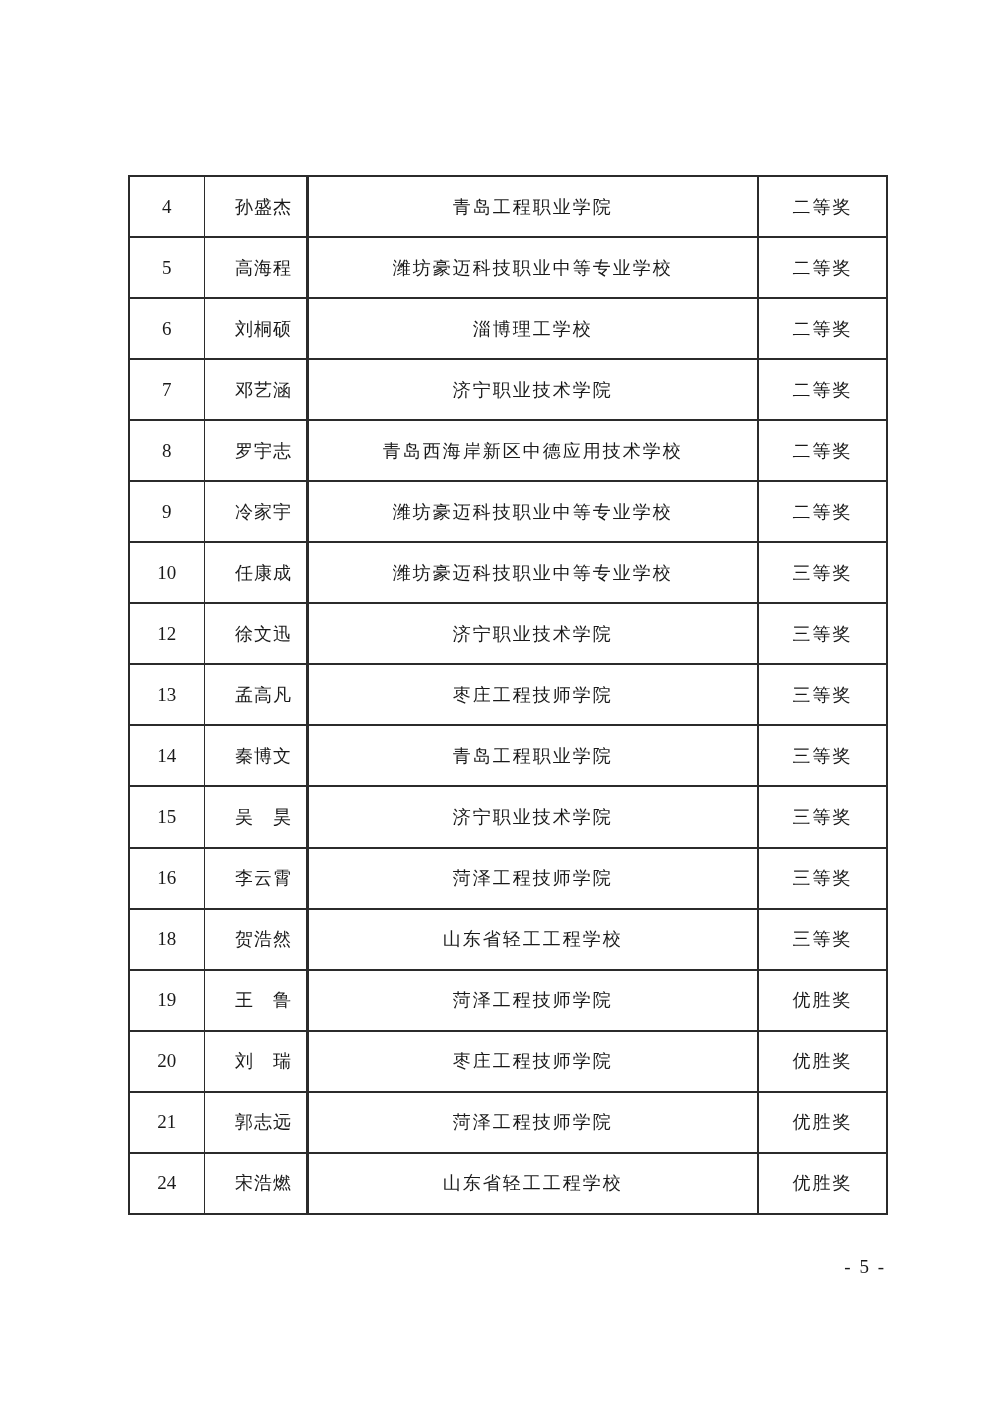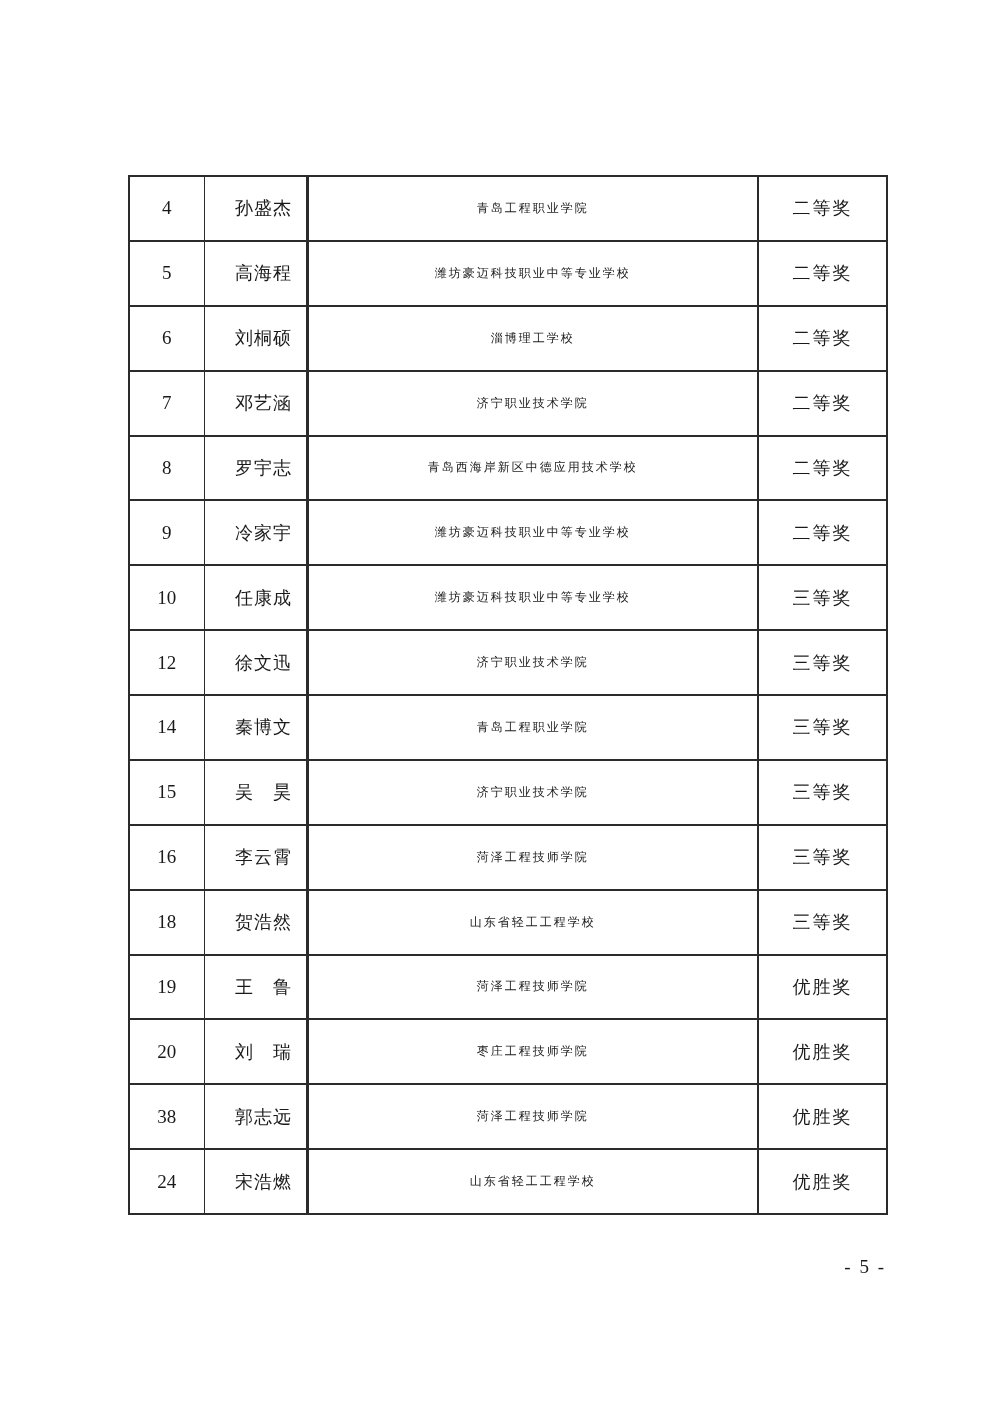--- a/index.html
+++ b/index.html
@@ -40,21 +40,21 @@
     border-right-width: 1.5px;
   }
   table.results td.name-cell {
     font-size: 18px;
     border-left-width: 1.5px;
     border-right-width: 3px;
     letter-spacing: 1px;
     padding-left: 17px;
   }
   table.results td.school-cell {
-    font-size: 12px;
+    font-size: 18px;
     border-left-width: 3px;
     letter-spacing: 2px;
   }
   table.results td.award-cell {
     font-size: 18px;
     letter-spacing: 2px;
   }
   col.c-rank   { width: 75px; }
   col.c-name   { width: 103px; }
   col.c-school { width: 451px; }
@@ -126,20 +126,26 @@
           <td class="school-cell">潍坊豪迈科技职业中等专业学校</td>
           <td class="award-cell">三等奖</td>
         </tr>
         <tr>
           <td class="rank-cell">12</td>
           <td class="name-cell">徐文迅</td>
           <td class="school-cell">济宁职业技术学院</td>
           <td class="award-cell">三等奖</td>
         </tr>
         <tr>
+          <td class="rank-cell">13</td>
+          <td class="name-cell">孟高凡</td>
+          <td class="school-cell">枣庄工程技师学院</td>
+          <td class="award-cell">三等奖</td>
+        </tr>
+        <tr>
           <td class="rank-cell">14</td>
           <td class="name-cell">秦博文</td>
           <td class="school-cell">青岛工程职业学院</td>
           <td class="award-cell">三等奖</td>
         </tr>
         <tr>
           <td class="rank-cell">15</td>
           <td class="name-cell">吴　昊</td>
           <td class="school-cell">济宁职业技术学院</td>
           <td class="award-cell">三等奖</td>
@@ -162,21 +168,21 @@
           <td class="school-cell">菏泽工程技师学院</td>
           <td class="award-cell">优胜奖</td>
         </tr>
         <tr>
           <td class="rank-cell">20</td>
           <td class="name-cell">刘　瑞</td>
           <td class="school-cell">枣庄工程技师学院</td>
           <td class="award-cell">优胜奖</td>
         </tr>
         <tr>
-          <td class="rank-cell">38</td>
+          <td class="rank-cell">21</td>
           <td class="name-cell">郭志远</td>
           <td class="school-cell">菏泽工程技师学院</td>
           <td class="award-cell">优胜奖</td>
         </tr>
         <tr>
           <td class="rank-cell">24</td>
           <td class="name-cell">宋浩燃</td>
           <td class="school-cell">山东省轻工工程学校</td>
           <td class="award-cell">优胜奖</td>
         </tr>

